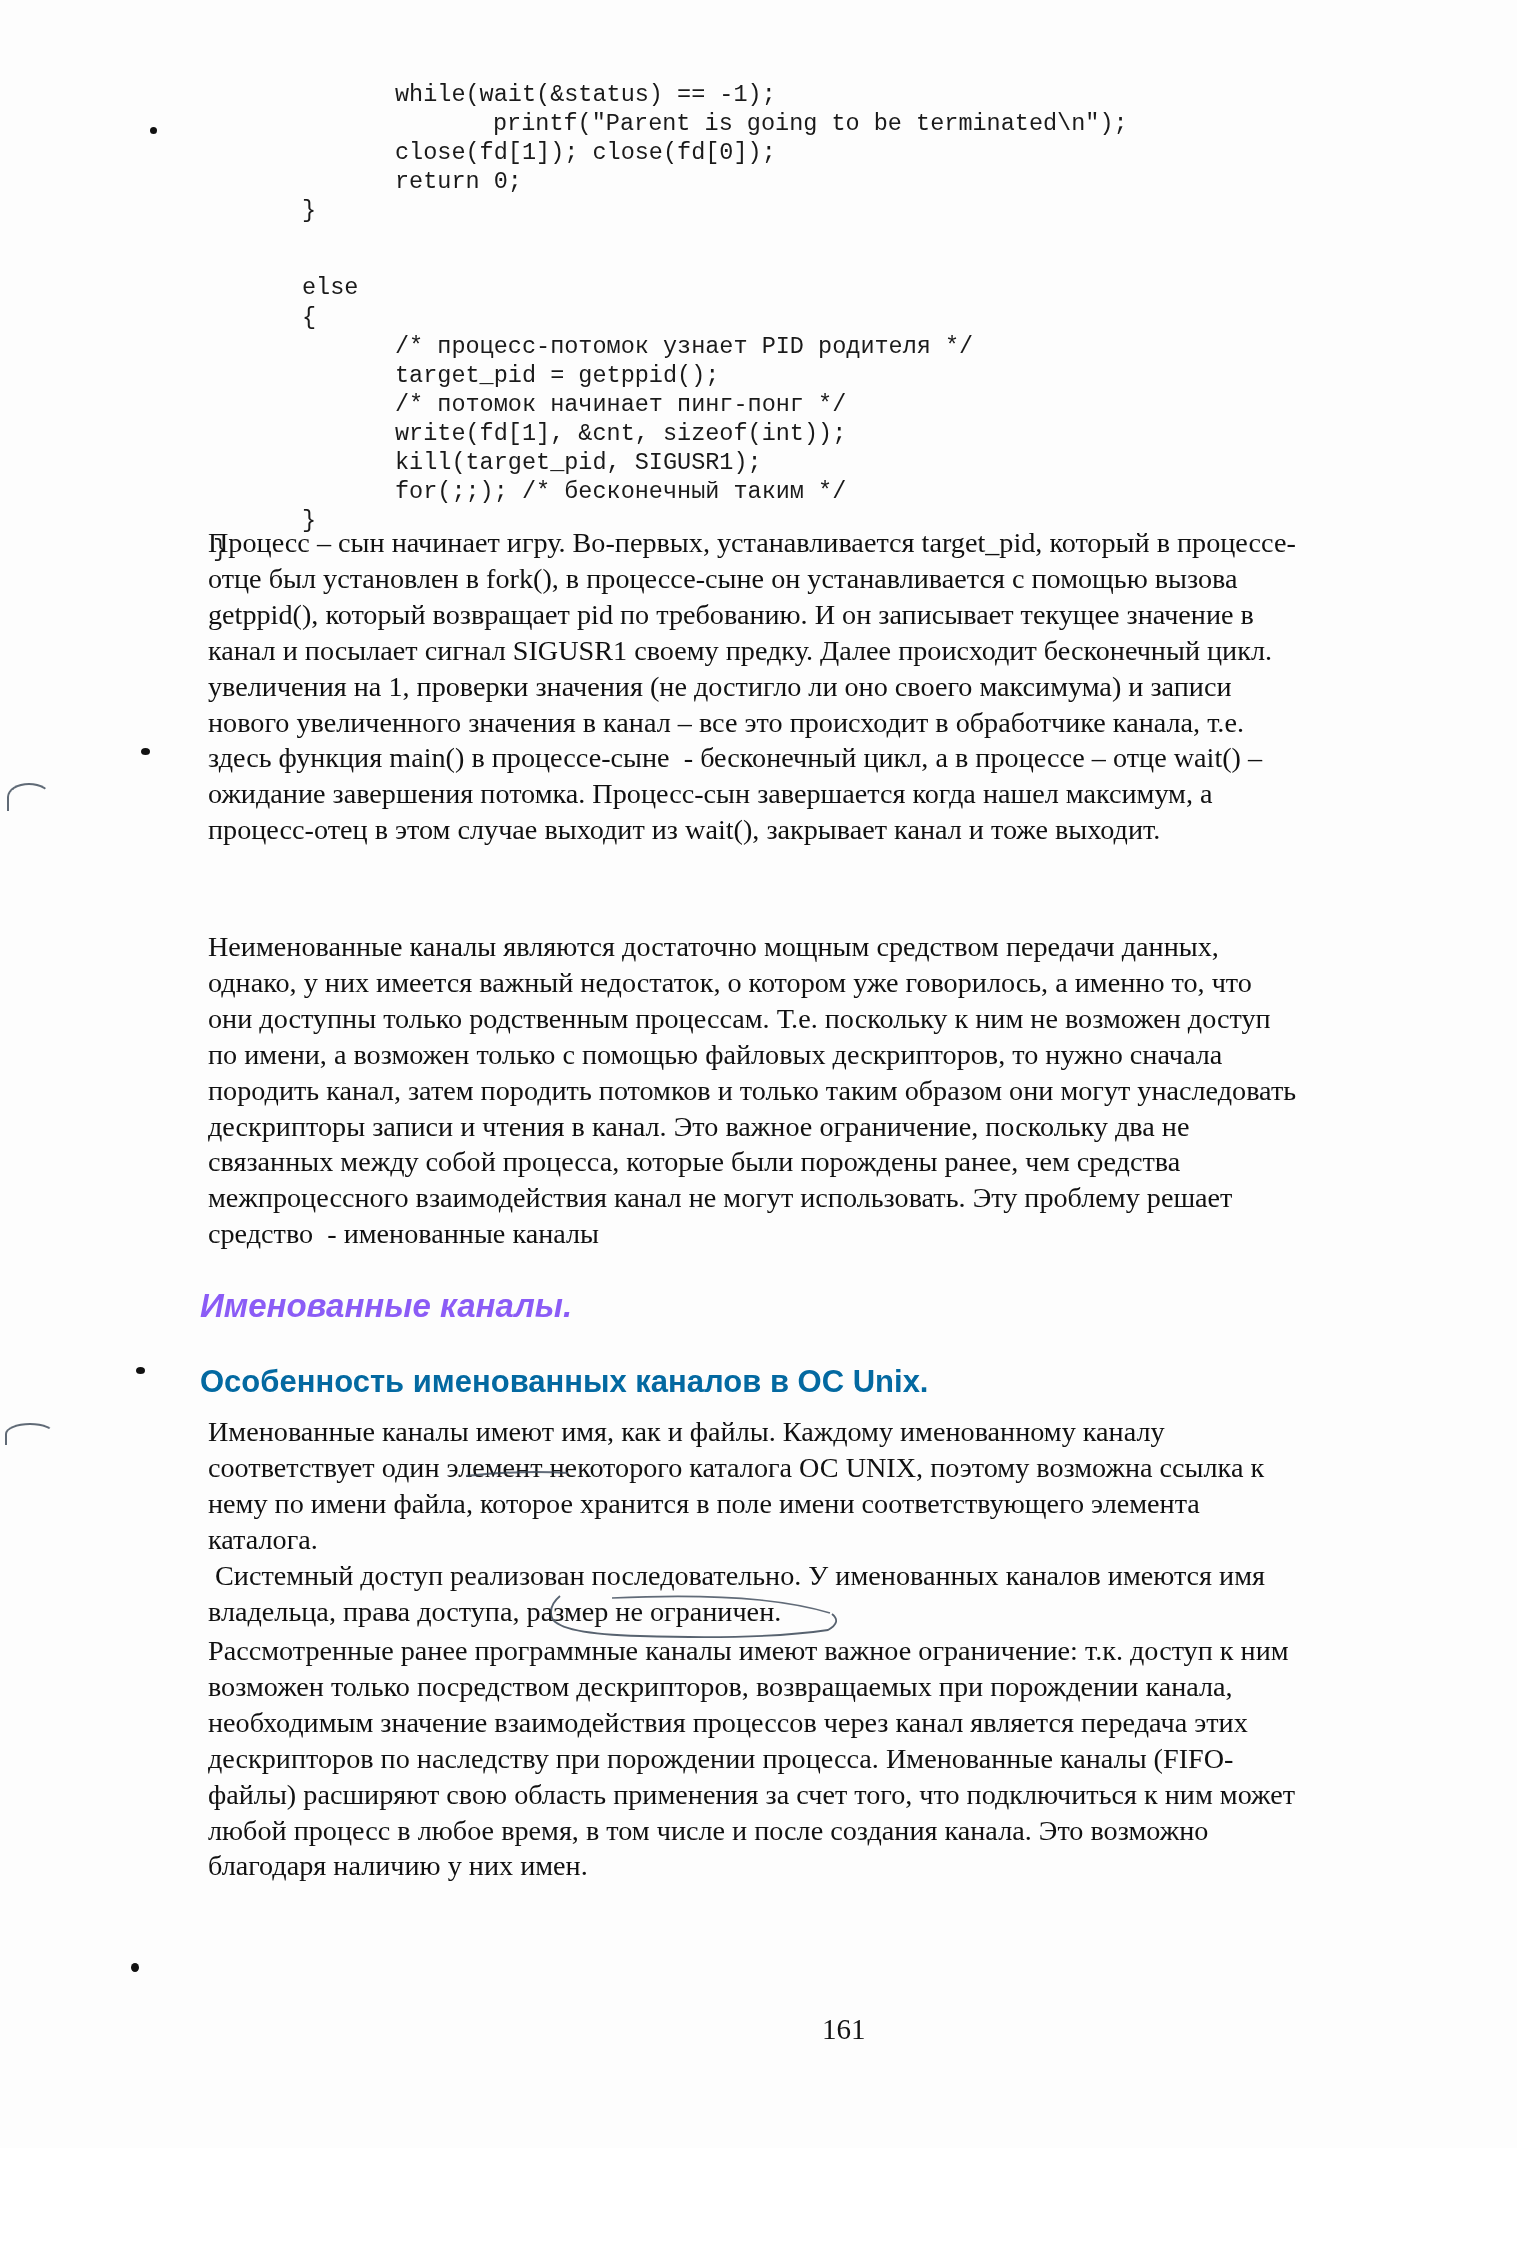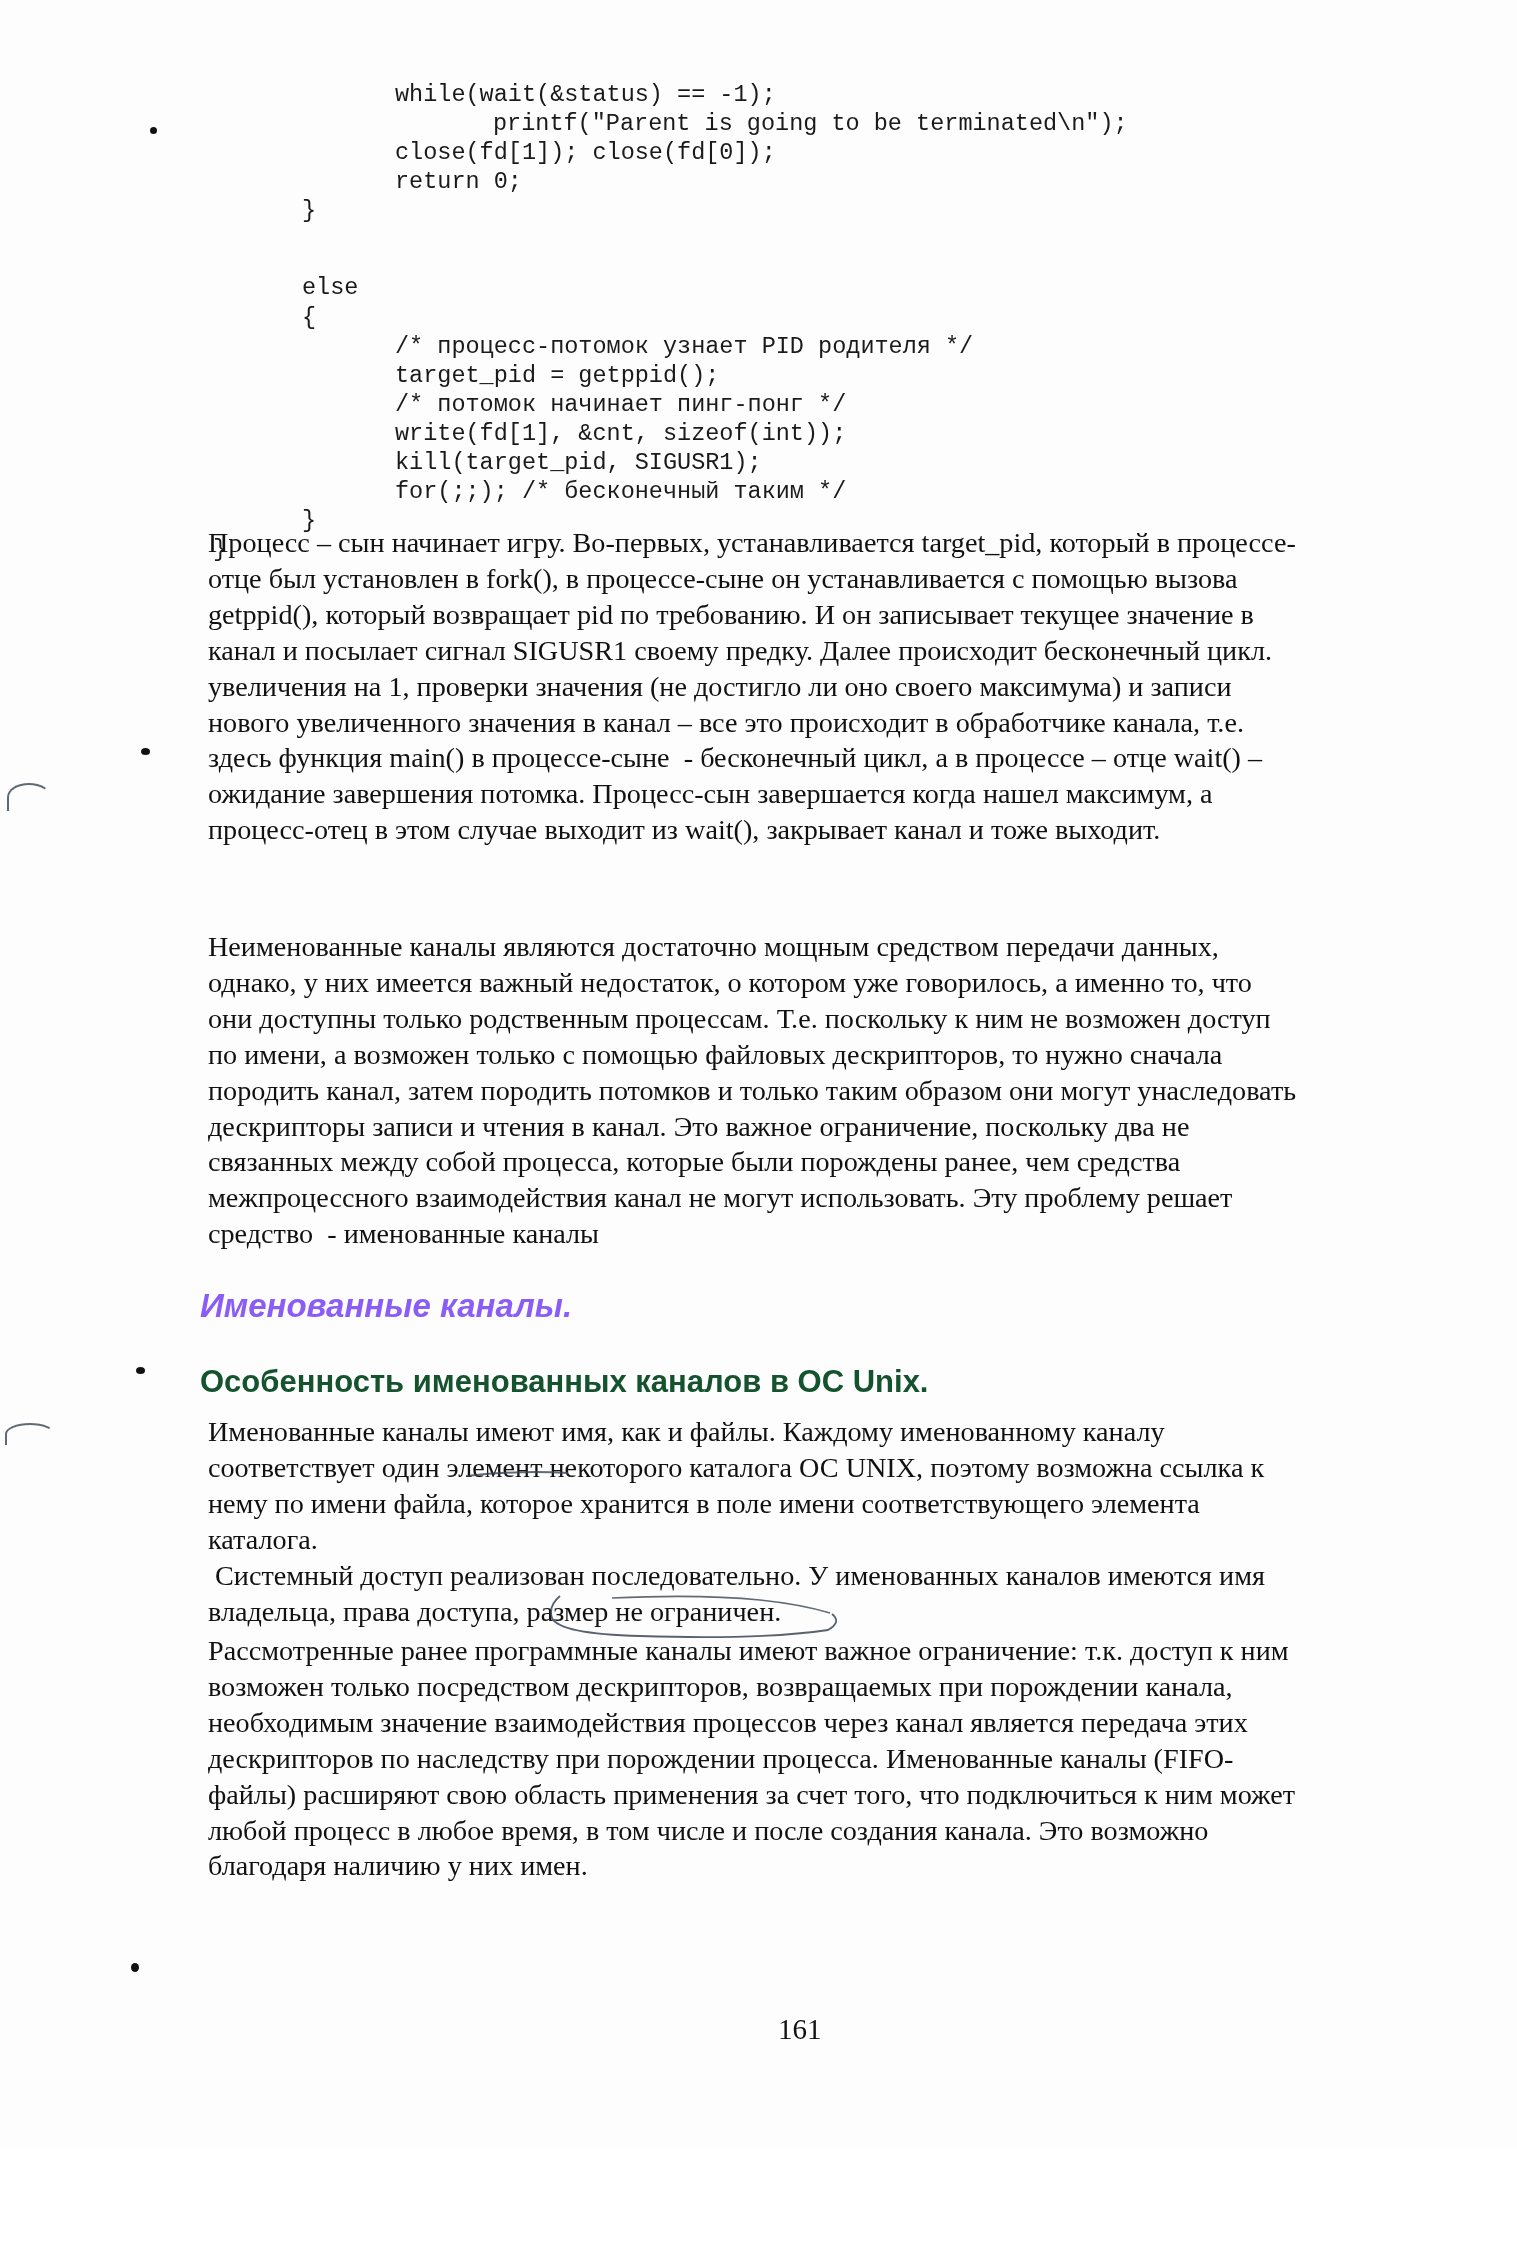--- a/index.html
+++ b/index.html
@@ -16,23 +16,23 @@
   .para { position: absolute; left: 208px; width: 1240px;
           font-family: "Liberation Serif", "DejaVu Serif", serif;
           font-size: 28.2px; line-height: 35.9px; color: #111; }
   .para .line { white-space: pre; display: block; }
 
   .h1 { position: absolute; left: 200px; top: 1287px;
         font-family: "Liberation Sans", "DejaVu Sans", sans-serif;
         font-size: 33px; font-weight: bold; font-style: italic; color: #8b5cf6; }
   .h2 { position: absolute; left: 200px; top: 1364px;
         font-family: "Liberation Sans", "DejaVu Sans", sans-serif;
-        font-size: 31px; font-weight: bold; color: #14532d; }
+        font-size: 31px; font-weight: bold; color: #0369a1; }
 
-  .page-number { position: absolute; left: 778px; top: 2013px;
+  .page-number { position: absolute; left: 822px; top: 2013px;
         font-family: "Liberation Serif", "DejaVu Serif", serif; font-size: 29px; color: #111; }
 
   
   .mark { position: absolute; background: #111; border-radius: 50%; }
   .arc { position: absolute; border: 2px solid #2c3a4a; border-bottom: none; border-right-color: transparent;
          border-radius: 50% 50% 0 0; opacity: .75; }
   svg.annot { position: absolute; left: 0; top: 0; width: 1517px; height: 2241px; pointer-events: none; }
 </style>
 </head>
 <body>

